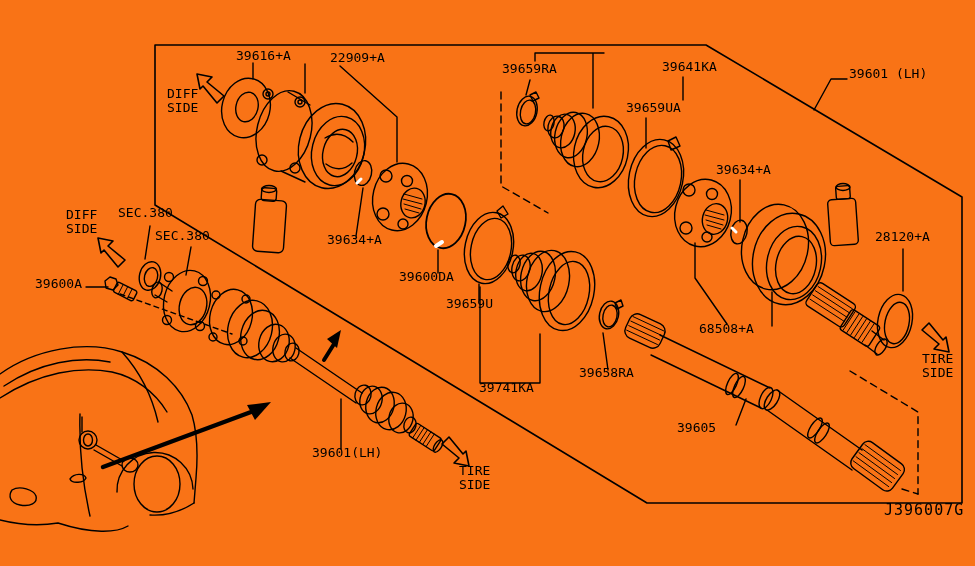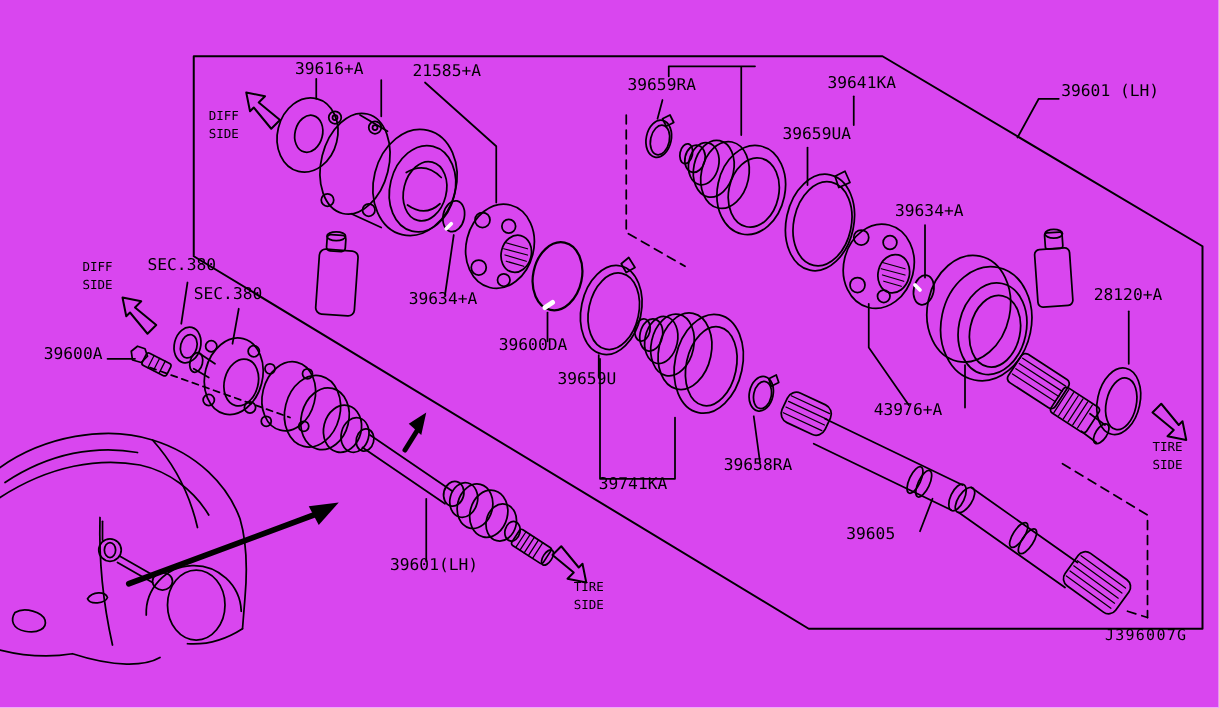--- a/index.html
+++ b/index.html
@@ -1,29 +1,29 @@
 <!DOCTYPE html>
 <html><head>
 <meta charset="utf-8">
 <style>
   html,body{margin:0;padding:0;background:#fff;}
   #stage{
-    position:relative;width:975px;height:566px;background:#d946ef;
+    position:relative;width:975px;height:566px;background:#f97316;
     font-family:"DejaVu Sans Mono", monospace;color:#000;overflow:hidden;
   }
   #art{position:absolute;left:0;top:0;}
   .plabel{
     position:absolute;font-size:13px;line-height:13px;white-space:pre;
     letter-spacing:0px;color:#000;
   }
   .marker{
-    position:absolute;font-size:10px;line-height:14px;white-space:pre;color:#000;
+    position:absolute;font-size:13px;line-height:14px;white-space:pre;color:#000;
   }
   .dcode{
-    position:absolute;font-size:12px;letter-spacing:1px;color:#000;
+    position:absolute;font-size:15px;letter-spacing:1px;color:#000;
   }
   svg *{vector-effect:non-scaling-stroke;}
 </style>
 </head>
 <body>
 
 <div id="stage">
 
   <svg id="art" width="975" height="566" viewBox="0 0 975 566" fill="none" stroke="#000" stroke-width="1.4" stroke-linecap="round" stroke-linejoin="round">
 
@@ -295,36 +295,36 @@
       <path d="M70,479 C74,473 84,473 86,478 C84,483 72,484 70,479 Z"></path>
       <path d="M82,417 V432"></path>
       <circle cx="88" cy="440" r="9"></circle>
       <ellipse cx="88" cy="440" rx="4.5" ry="6"></ellipse>
       <path d="M96,445 L124,461 M94,450 L122,466"></path>
       <ellipse cx="130" cy="465" rx="8" ry="7"></ellipse>
     </g>
   </svg>
 
   <div class="plabel" style="left:236px;top:49px">39616+A</div>
-  <div class="plabel" style="left:330px;top:51px">21585+A</div>
+  <div class="plabel" style="left:330px;top:51px">22909+A</div>
   <div class="plabel" style="left:502px;top:62px">39659RA</div>
   <div class="plabel" style="left:662px;top:60px">39641KA</div>
   <div class="plabel" style="left:849px;top:67px">39601 (LH)</div>
   <div class="plabel" style="left:626px;top:101px">39659UA</div>
   <div class="plabel" style="left:716px;top:163px">39634+A</div>
   <div class="plabel" style="left:875px;top:230px">28120+A</div>
   <div class="plabel" style="left:118px;top:206px">SEC.380</div>
   <div class="plabel" style="left:155px;top:229px">SEC.380</div>
   <div class="plabel" style="left:35px;top:277px">39600A</div>
   <div class="plabel" style="left:327px;top:233px">39634+A</div>
   <div class="plabel" style="left:399px;top:270px">39600DA</div>
   <div class="plabel" style="left:446px;top:297px">39659U</div>
   <div class="plabel" style="left:479px;top:381px">39741KA</div>
   <div class="plabel" style="left:579px;top:366px">39658RA</div>
-  <div class="plabel" style="left:699px;top:322px">43976+A</div>
+  <div class="plabel" style="left:699px;top:322px">68508+A</div>
   <div class="plabel" style="left:677px;top:421px">39605</div>
   <div class="plabel" style="left:312px;top:446px">39601(LH)</div>
 
   <div class="marker" style="left:167px;top:87px">DIFF
 SIDE</div>
   <div class="marker" style="left:66px;top:208px">DIFF
 SIDE</div>
   <div class="marker" style="left:922px;top:352px">TIRE
 SIDE</div>
   <div class="marker" style="left:459px;top:464px">TIRE

